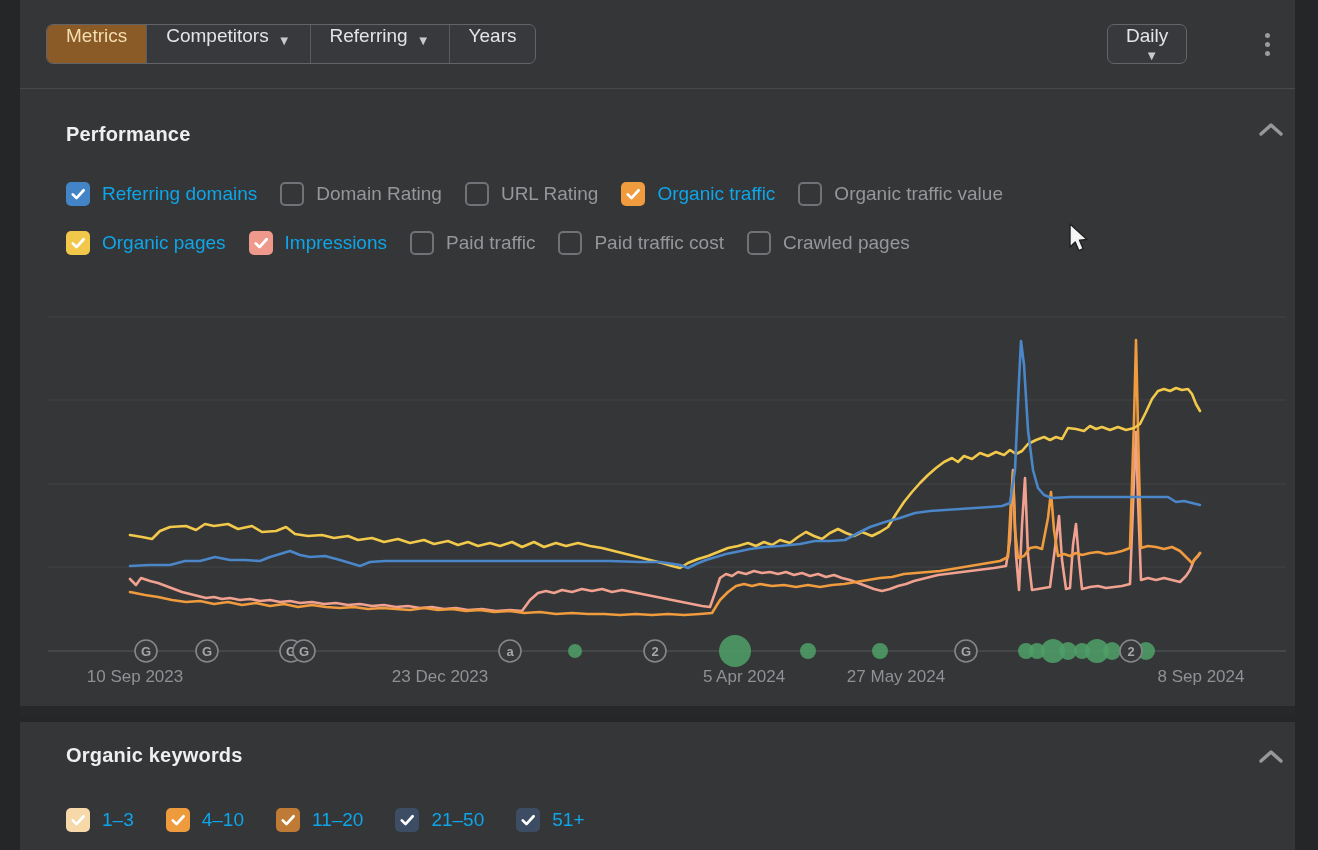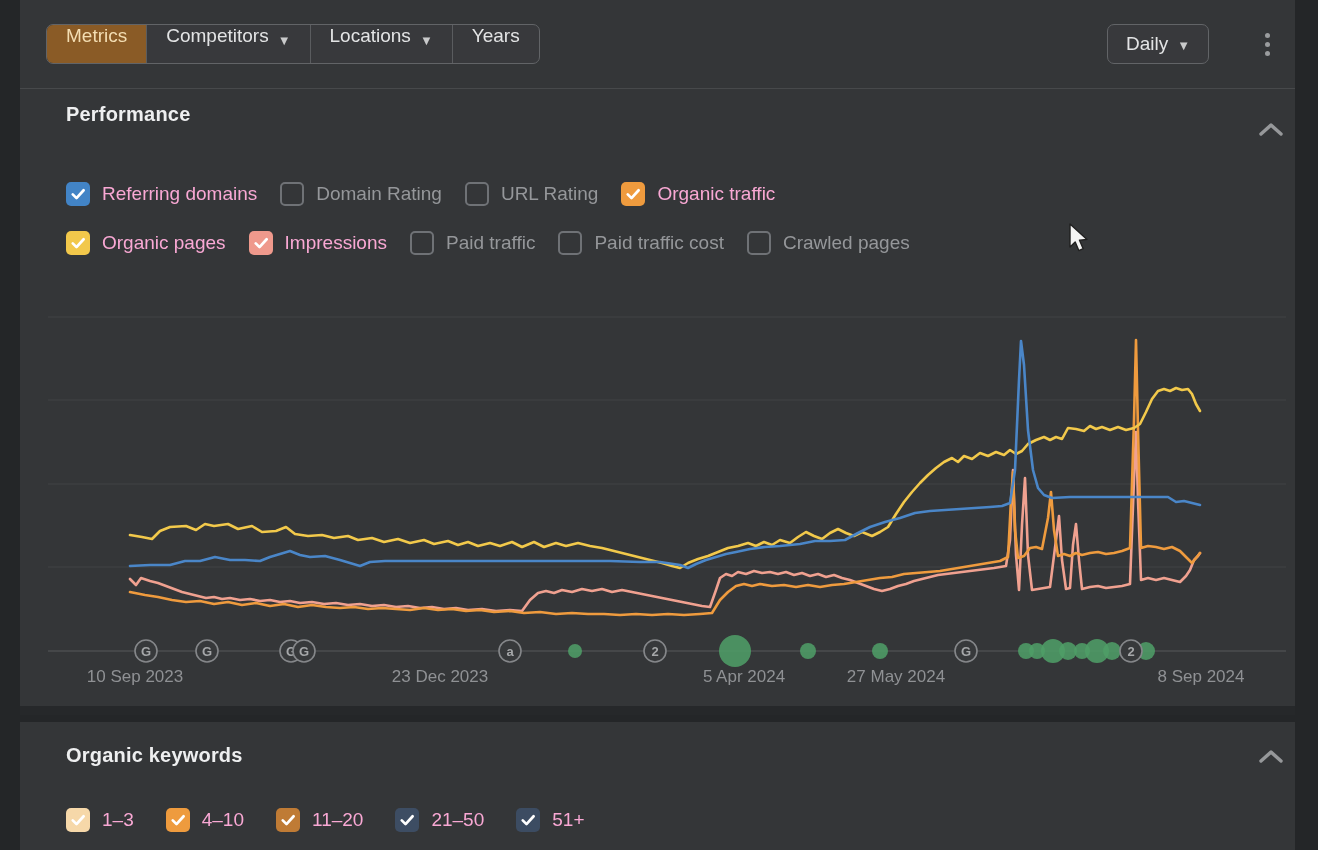--- a/index.html
+++ b/index.html
@@ -45,21 +45,21 @@
   }
   .collapse{position:absolute;width:28px;height:18px;cursor:pointer;}
 
   
   .check-row{position:absolute;left:46px;display:flex;align-items:center;gap:23px;height:28px;}
   .check-item{display:flex;align-items:center;cursor:pointer;}
   .cb{width:24px;height:24px;border-radius:5px;box-sizing:border-box;flex:0 0 auto;
       display:flex;align-items:center;justify-content:center;}
   .cb.unchecked{border:2px solid #6f7276;background:transparent;}
   .cb svg{display:block;}
-  .cb-label{margin-left:12px;font-size:19px;color:#f9a8d4;white-space:nowrap;}
+  .cb-label{margin-left:12px;font-size:19px;color:#0ea5e9;white-space:nowrap;}
   .check-item.off .cb-label{color:#95979a;}
 
   .chart-layer{position:absolute;inset:0;pointer-events:none;}
   .axis-label{font-size:17px;fill:#8f9194;}
   .badge-text{font-size:13px;font-weight:bold;fill:#a5a7a9;}
 </style>
 </head>
 <body>
 
 <div class="app">
@@ -68,40 +68,40 @@
     <div class="section sec-toolbar">
       <div class="seg-group" style="left:26px;top:24px;">
           <div class="seg-btn active">
             <span>Metrics</span>
           </div>
           <div class="seg-btn">
             <span>Competitors</span>
             <span class="caret">▼</span>
           </div>
           <div class="seg-btn">
-            <span>Locations</span>
+            <span>Referring</span>
             <span class="caret">▼</span>
           </div>
           <div class="seg-btn">
             <span>Years</span>
           </div>
         </div>
-      <div class="solo-btn" style="left:1087px;top:24px;">
+      <div class="solo-btn" style="left:1087px;top:24px;flex-direction:column;">
         <span>Daily</span>
         <span class="caret">▼</span>
       </div>
       <div class="kebab" style="left:1236px;top:26px;">
         <i></i>
           <i></i>
           <i></i>
       </div>
     </div>
 
     <div class="section sec-performance">
-      <div class="panel-title" style="top:14px;">Performance</div>
+      <div class="panel-title" style="top:34px;">Performance</div>
       <div class="collapse" style="left:1237px;top:32px;">
         <svg width="28" height="18" viewBox="0 0 28 18">
           <polyline points="4,13 14,4 24,13" fill="none" stroke="#96989a" stroke-width="3.4" stroke-linecap="round" stroke-linejoin="round"></polyline>
         </svg>
       </div>
       <div class="check-row" style="top:91px;">
           <label class="check-item">
             <span class="cb" style="background: rgb(66, 132, 198);">
               <svg width="18" height="18" viewBox="0 0 24 24">
                 <path d="M5 12.5l5 5 9.5-10.5" fill="none" stroke="#ffffff" stroke-width="3.6" stroke-linecap="round" stroke-linejoin="round"></path>
@@ -117,20 +117,24 @@
             <span class="cb unchecked"></span>
             <span class="cb-label">URL Rating</span>
           </label>
           <label class="check-item">
             <span class="cb" style="background: rgb(239, 155, 62);">
               <svg width="18" height="18" viewBox="0 0 24 24">
                 <path d="M5 12.5l5 5 9.5-10.5" fill="none" stroke="#ffffff" stroke-width="3.6" stroke-linecap="round" stroke-linejoin="round"></path>
               </svg>
             </span>
             <span class="cb-label">Organic traffic</span>
+          </label>
+          <label class="check-item off">
+            <span class="cb unchecked"></span>
+            <span class="cb-label">Organic traffic value</span>
           </label>
         </div>
       <div class="check-row" style="top:138px;align-items:flex-end;">
           <label class="check-item">
             <span class="cb" style="background: rgb(242, 200, 75);">
               <svg width="18" height="18" viewBox="0 0 24 24">
                 <path d="M5 12.5l5 5 9.5-10.5" fill="none" stroke="#ffffff" stroke-width="3.6" stroke-linecap="round" stroke-linejoin="round"></path>
               </svg>
             </span>
             <span class="cb-label">Organic pages</span>

